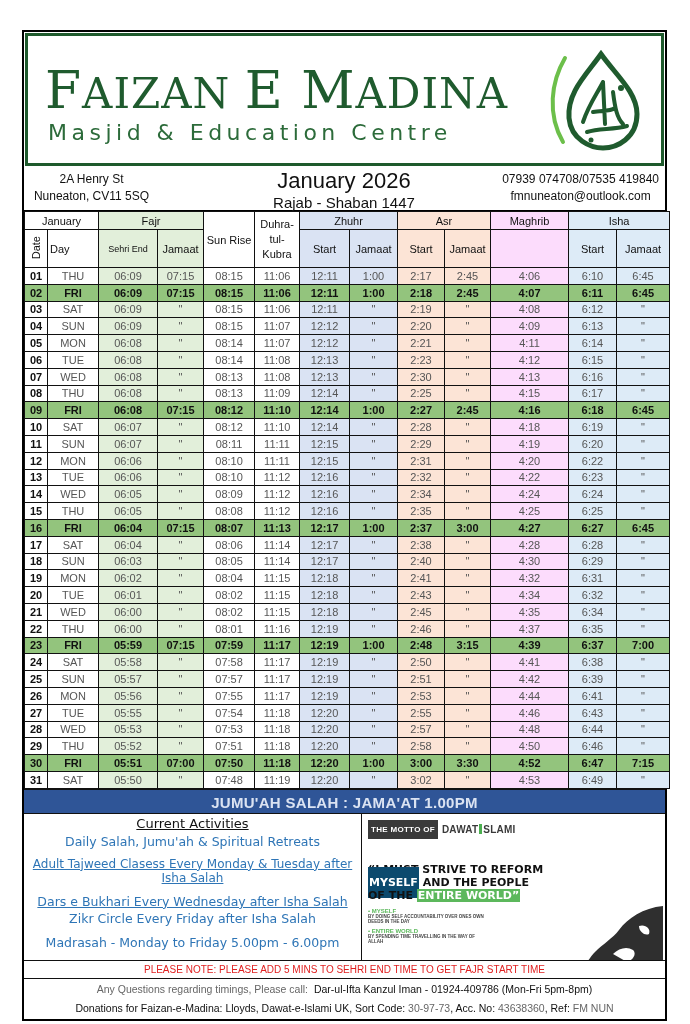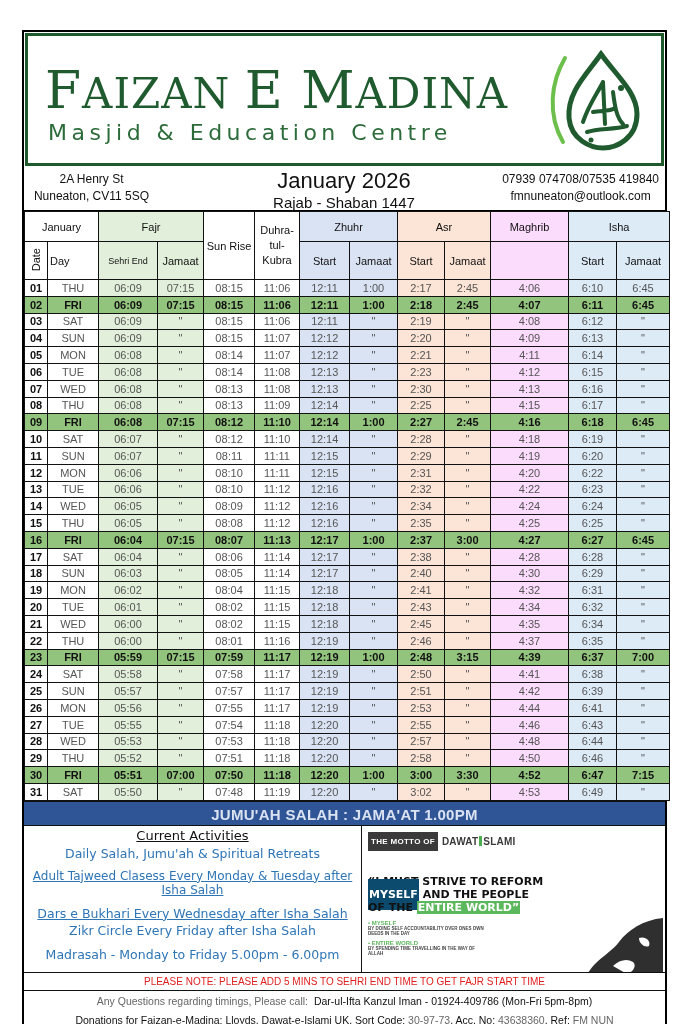--- a/index.html
+++ b/index.html
@@ -19,21 +19,21 @@
   .info-row { height: 44px; position: relative; border-bottom: 1px solid #000; }
   .address { position: absolute; left: 0; width: 135px; top: 4px; text-align: center; font-size: 12px; line-height: 17px; }
   .month-title { position: absolute; left: 230px; width: 180px; top: 0; text-align: center; font-size: 22px; line-height: 28px; }
   .hijri { position: absolute; left: 230px; width: 180px; top: 27px; text-align: center; font-size: 15px; }
   .contact { position: absolute; right: 6px; top: 4px; text-align: center; font-size: 12px; line-height: 17px; }
 
   
   table.tt { border-collapse: collapse; width: 100%; table-layout: fixed; font-family: "Liberation Sans", sans-serif; }
   table.tt td, table.tt th { border: 1.5px solid #111; text-align: center; font-weight: normal; font-size: 11px; padding: 0; overflow: hidden; white-space: nowrap; }
   table.tt th { font-size: 11px; }
-  tr.h1 th { height: 30px; }
+  tr.h1 th { height: 18px; }
   tr.h2 th { height: 38px; }
   tr.row td { height: 16.8px; color: #555; font-size: 11px; }
   tr.row td.date { color: #111; font-weight: bold; font-size: 11px; }
   tr.row.fri td { background: #93c47d !important; color: #111; font-weight: bold; }
 
   .c-white { background: #ffffff; }
   .c-fajr { background: #e2efda; }
   .c-zhuhr { background: #dae3f3; }
   .c-asr { background: #fce4d6; }
   .c-maghrib { background: #fcdcfc; }

